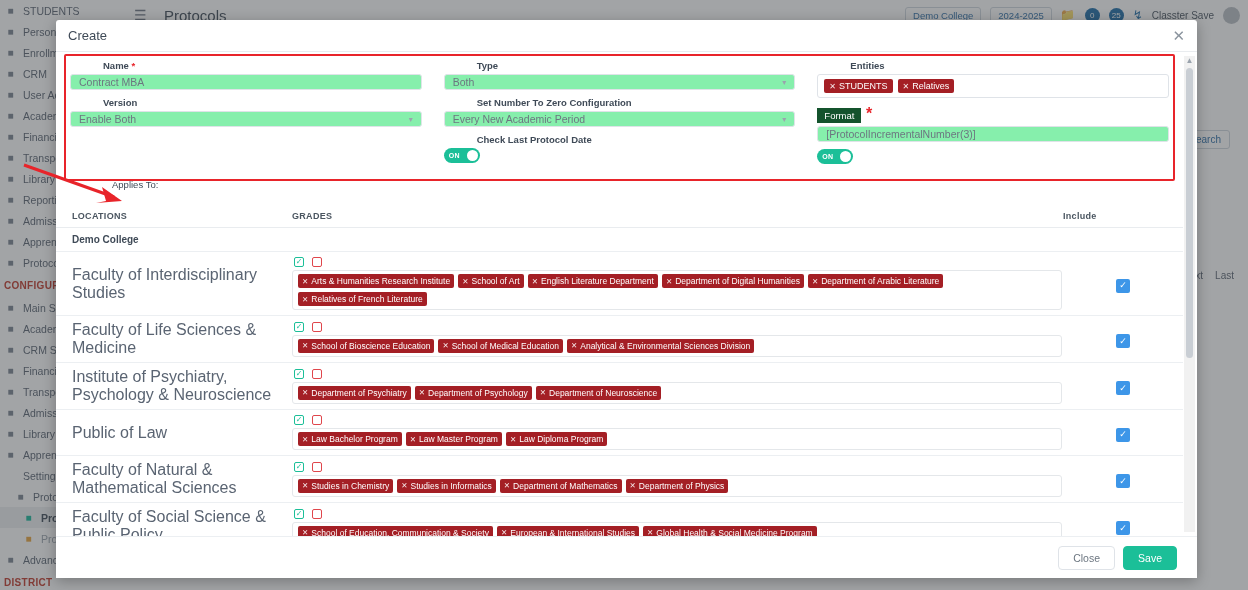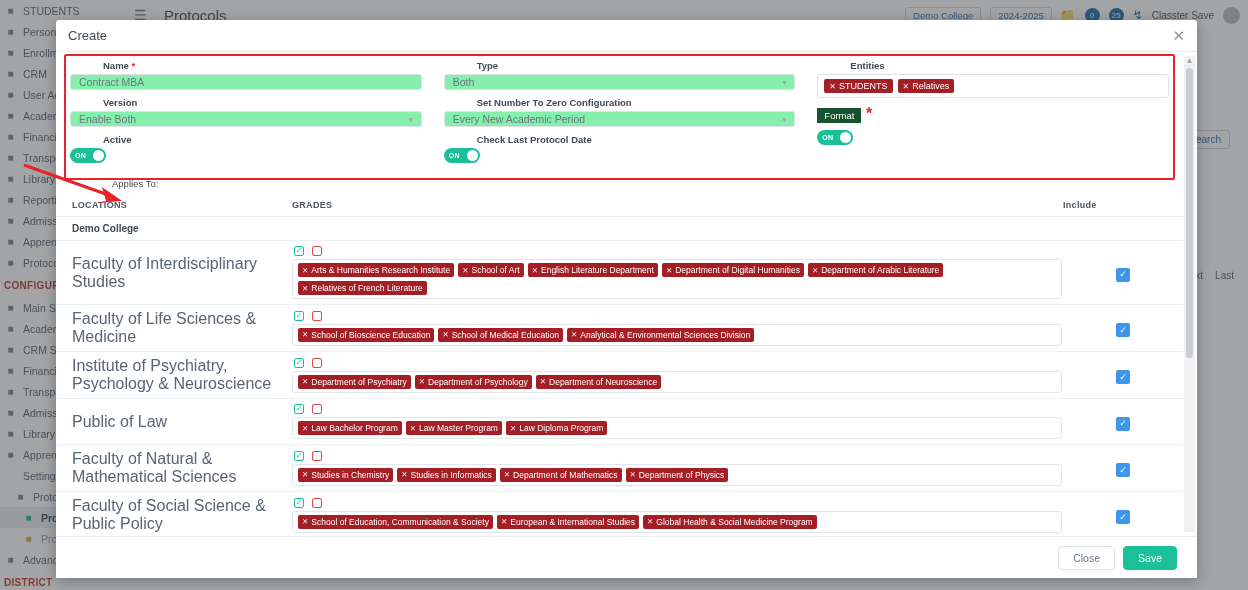--- a/index.html
+++ b/index.html
@@ -121,21 +121,21 @@
   }
   .toggle .txt { font-size: 7px; color: #fff; font-weight: bold; margin-left: 5px; letter-spacing: .3px; }
   .toggle .knob {
     position: absolute; right: 2px; width: 11px; height: 11px;
     border-radius: 50%; background: #fff;
   }
 
   .applies-to { padding: 2px 14px 0 16px; font-size: 9.5px; color: #3f4a57; margin-left: 40px; }
 
   
-  .tbl { width: 100%; border-collapse: collapse; margin-top: 5px; }
+  .tbl { width: 100%; border-collapse: collapse; margin-top: 15px; }
   .tbl th {
     text-align: left; font-size: 9px; font-weight: bold; color: #4a5560;
     letter-spacing: .3px; padding: 6px 0 6px 0; border-bottom: 1px solid #e9ecef;
   }
   .tbl td { border-bottom: 1px solid #eceff2; vertical-align: middle; padding: 5px 0; }
   .col-loc { width: 230px; padding-left: 16px !important; }
   .col-grades { width: auto; padding-left: 6px !important; }
   .col-inc { width: 120px; text-align: center; }
   .grp-row td { font-size: 10px; font-weight: bold; color: #3f4a57; padding: 6px 0; }
   .loc-name { font-size: 16px; color: #5a6472; }
@@ -354,29 +354,20 @@
                 <label class="fld-label">
                   <span>Name</span>
                   <span class="req">*</span>
                 </label>
                 <div class="fld-input">Contract MBA</div>
               </div>
               <div class="fld">
                 <label class="fld-label">Version</label>
                 <div class="fld-input sel">Enable Both</div>
               </div>
-              <div class="fld">
-                <label class="fld-label">Active</label>
-                <div class="toggle-row">
-                  <div class="toggle">
-                    <span class="txt">ON</span>
-                    <span class="knob"></span>
-                  </div>
-                </div>
-              </div>
             </div>
 
             <div>
               <div class="fld">
                 <label class="fld-label">Type</label>
                 <div class="fld-input sel">Both</div>
               </div>
               <div class="fld">
                 <label class="fld-label">Set Number To Zero Configuration</label>
                 <div class="fld-input sel">Every New Academic Period</div>
@@ -404,20 +395,21 @@
                       <span class="x">✕</span>
                       <span>Relatives</span>
                     </span>
                   </div>
               </div>
               <div class="fld">
                 <div style="margin-bottom:3px;">
                   <span class="fmt-label">Format</span>
                   <span class="req">*</span>
                 </div>
+                <div class="fld-input">[ProtocolIncrementalNumber(3)]</div>
               </div>
               <div class="fld">
                 <div class="toggle-row">
                   <div class="toggle">
                     <span class="txt">ON</span>
                     <span class="knob"></span>
                   </div>
                 </div>
               </div>
             </div>

